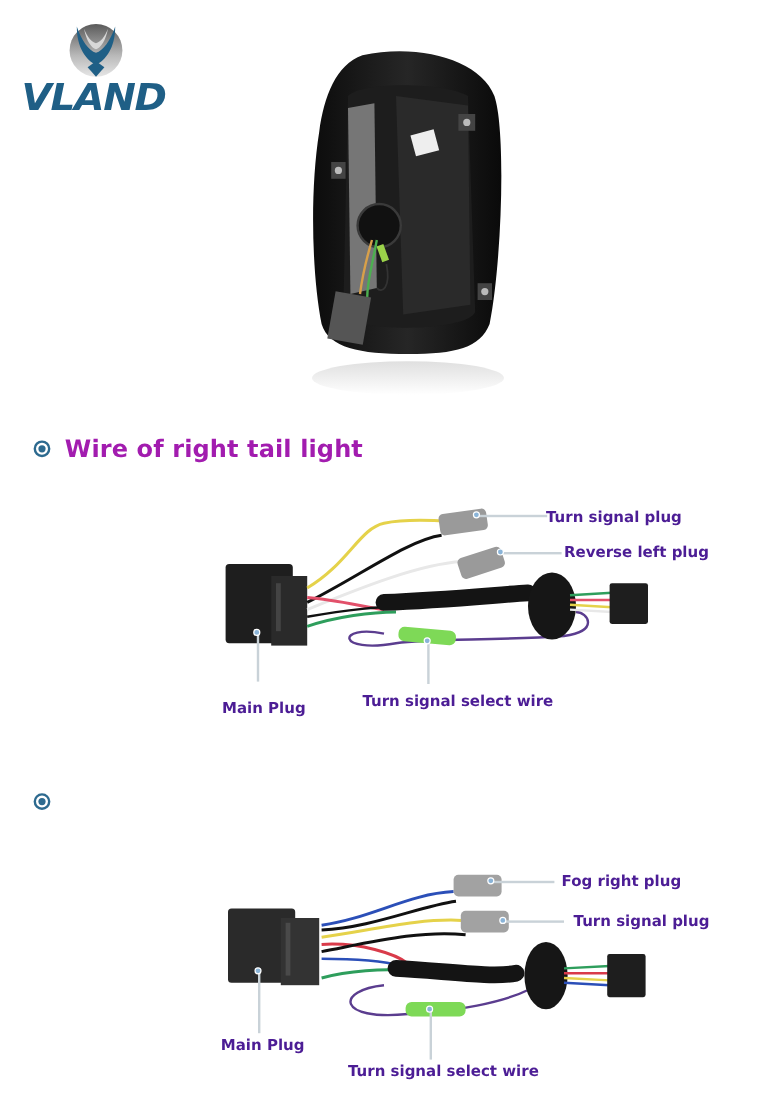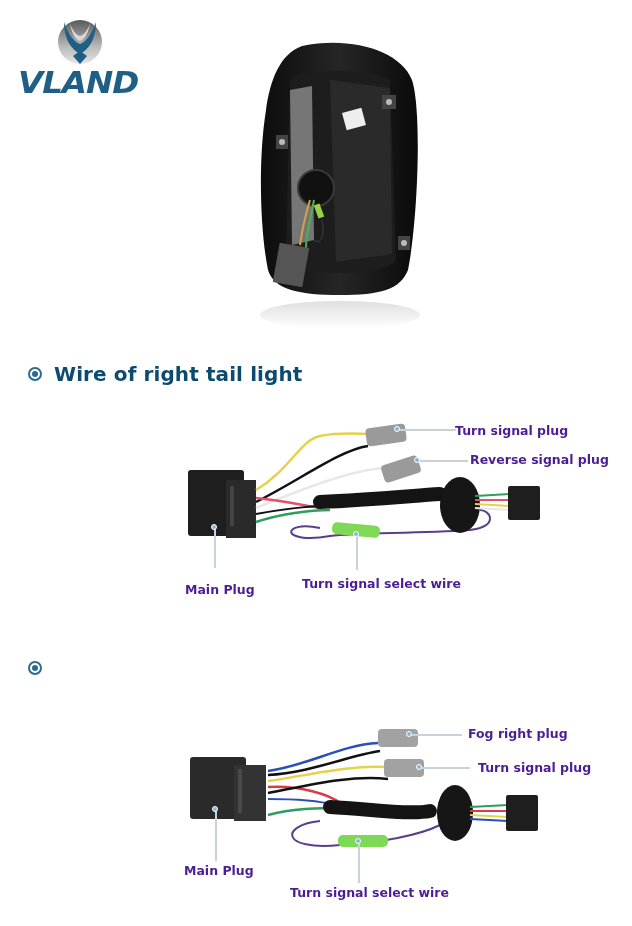--- a/index.html
+++ b/index.html
@@ -24,21 +24,21 @@
     
     .section-heading { left: 28px; display: flex; align-items: center; }
     .bullet {
       width: 14px; height: 14px; border-radius: 50%;
       border: 2px solid #2d6a8f; background: #fff; position: relative; margin-right: 12px;
     }
     .bullet::after {
       content: ""; position: absolute; left: 2px; top: 2px; width: 6px; height: 6px;
       border-radius: 50%; background: #2d6a8f;
     }
-    .heading-text { font-size: 20px; font-weight: bold; color: #0c4a6e; letter-spacing: 0.1px; }
+    .heading-text { font-size: 20px; font-weight: bold; color: #a21caf; letter-spacing: 0.1px; }
 
     
     .label { font-size: 12.5px; font-weight: bold; color: #4c1d95; white-space: nowrap; }
     .leader { position: absolute; background: #c9d2d8; }
     .dot { position: absolute; width: 6px; height: 6px; border-radius: 50%; background: #8ab4d8; border: 1px solid #ffffff; }
 
     svg { display: block; }
   </style>
 </head>
 <body>
@@ -154,21 +154,21 @@
   <span class="dot" style="left:224px; top:16px;"></span>
   <span class="leader" style="left:248px; top:50px; width:50px; height:1.5px;"></span>
   <span class="dot" style="left:244px; top:47px;"></span>
   <span class="leader" style="left:44px; top:118px; width:1.5px; height:40px;"></span>
   <span class="dot" style="left:41px; top:114px;"></span>
   <span class="leader" style="left:186px; top:126px; width:1.5px; height:34px;"></span>
   <span class="dot" style="left:183px; top:121px;"></span>
 </div>
 
 <div class="abs label" style="left:455px; top:423px;">Turn signal plug</div>
-<div class="abs label" style="left:470px; top:452px;">Reverse signal plug</div>
+<div class="abs label" style="left:470px; top:452px;">Reverse left plug</div>
 <div class="abs label" style="left:185px; top:582px;">Main Plug</div>
 <div class="abs label" style="left:302px; top:576px;">Turn signal select wire</div>
 
 <div class="abs section-heading" style="top:661px;">
   <span class="bullet"></span>
 </div>
 
 <div class="abs" style="left:170px; top:715px; width:400px; height:150px;">
   <svg width="400" height="150" viewBox="0 0 400 150">
     <g>

